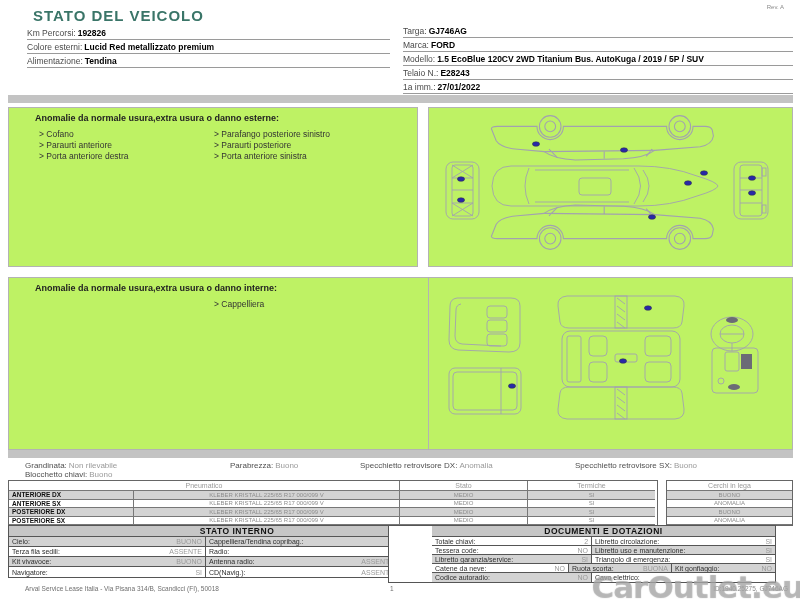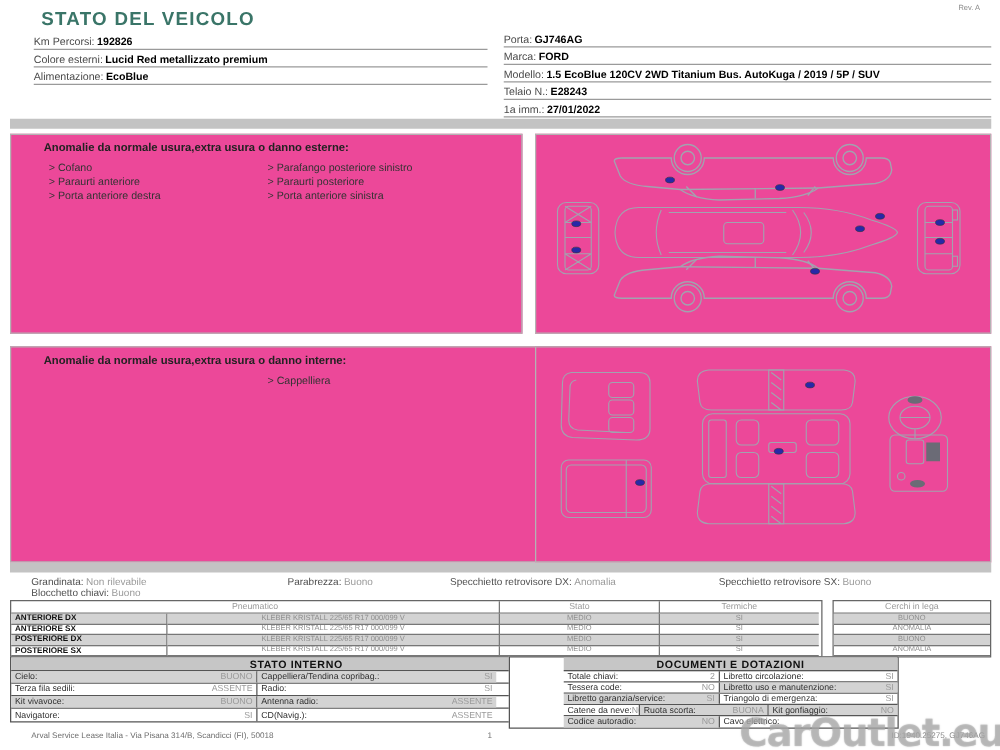--- a/index.html
+++ b/index.html
@@ -16,21 +16,21 @@
   .fields-right { position:absolute; left:403px; top:24px; width:390px; }
   .fr { border-bottom:1px solid #9a9a9a; padding:2px 0 1px 0; font-size:8.5px; line-height:10px; }
   .fr .lab { color:#4a4a4a; }
   .fr .val { color:#000; font-weight:bold; margin-left:2px; }
 
   
   .bar { position:absolute; left:8px; width:785px; height:8px; background:#c3c3c3; }
   .bar1 { top:95px; } .bar2 { top:450px; }
 
   
-  .abox { position:absolute; border:1px solid #b3b3b3; background:#ec4899; }
+  .abox { position:absolute; border:1px solid #b3b3b3; background:#bef264; }
   .abox-l1 { left:8px;   top:107px; width:410px; height:160px; }
   .abox-r1 { left:428px; top:107px; width:365px; height:160px; }
   .abox-l2 { left:8px;   top:277px; width:496px; height:173px; }
   .abox-r2 { left:428px; top:277px; width:365px; height:173px; }
   .abox-title { font-size:9px; font-weight:bold; color:#222; padding:5px 0 0 26px; }
   .alist { position:absolute; top:21px; font-size:8.5px; color:#333; line-height:11px; list-style:none; }
   .alist.c1 { left:30px; } .alist.c2 { left:205px; }
   .alist li::before { content:"> "; color:#333; }
 
   svg .ln { fill:none; stroke:#a2a2af; stroke-width:0.9; }
@@ -65,21 +65,21 @@
   .brow:last-child { border-bottom:none; }
   .bcell { display:flex; justify-content:space-between; align-items:center;
            padding:0 3px; overflow:hidden; white-space:nowrap; }
   .bcell .lab { font-size:7px; color:#2e2e2e; }
   .bcell .val { font-size:7px; color:#9a9a9a; }
   .bcell.gray { background:#d3d3d3; }
   .si-table { left:8px; width:458px;text-align:right; }
   .si-table .brow { height:10px; }
   .si-table .bcell.lhalf { width:197px; border-right:1px solid #555; }
   .si-table .bcell.rhalf { width:191px; }
-  .doc-table { left:407px; width:312px;padding-left:43px; }
+  .doc-table { left:388px; width:388px;padding-left:43px; }
   .doc-table .brow { height:9px; }
   .doc-table .bcell.lhalf { width:180px; border-right:1px solid #555; }
   .doc-table .bcell.rhalf { width:206px; }
   .doc-table .sub { display:flex; width:206px; }
   .doc-table .sub .bcell { width:104px; }
   .doc-table .sub .bcell:first-child { border-right:1px solid #555; }
 
   
   .footer { position:absolute; top:585px; font-size:6.5px; color:#6e6e6e; }
   .f-company { left:25px; } .f-page { left:390px; } .f-id { right:12px; color:#8a8a8a; }
@@ -92,25 +92,25 @@
 <body>
 
 <div class="page">
 
   <div class="doc-title">STATO DEL VEICOLO</div>
   <div class="rev">Rev. A</div>
 
   <div class="fields-left">
     <div class="fr"><span class="lab">Km Percorsi:</span><span class="val">192826</span></div>
     <div class="fr"><span class="lab">Colore esterni:</span><span class="val">Lucid Red metallizzato premium</span></div>
-    <div class="fr"><span class="lab">Alimentazione:</span><span class="val">EcoBlue</span></div>
+    <div class="fr"><span class="lab">Alimentazione:</span><span class="val">Tendina</span></div>
   </div>
 
   <div class="fields-right">
-    <div class="fr"><span class="lab">Porta:</span><span class="val">GJ746AG</span></div>
+    <div class="fr"><span class="lab">Targa:</span><span class="val">GJ746AG</span></div>
     <div class="fr"><span class="lab">Marca:</span><span class="val">FORD</span></div>
     <div class="fr"><span class="lab">Modello:</span><span class="val">1.5 EcoBlue 120CV 2WD Titanium Bus. AutoKuga / 2019 / 5P / SUV</span></div>
     <div class="fr"><span class="lab">Telaio N.:</span><span class="val">E28243</span></div>
     <div class="fr"><span class="lab">1a imm.:</span><span class="val">27/01/2022</span></div>
   </div>
 
   <div class="bar bar1"></div>
 
   <div class="abox abox-l1">
     <div class="abox-title">Anomalie da normale usura,extra usura o danno esterne:</div>

